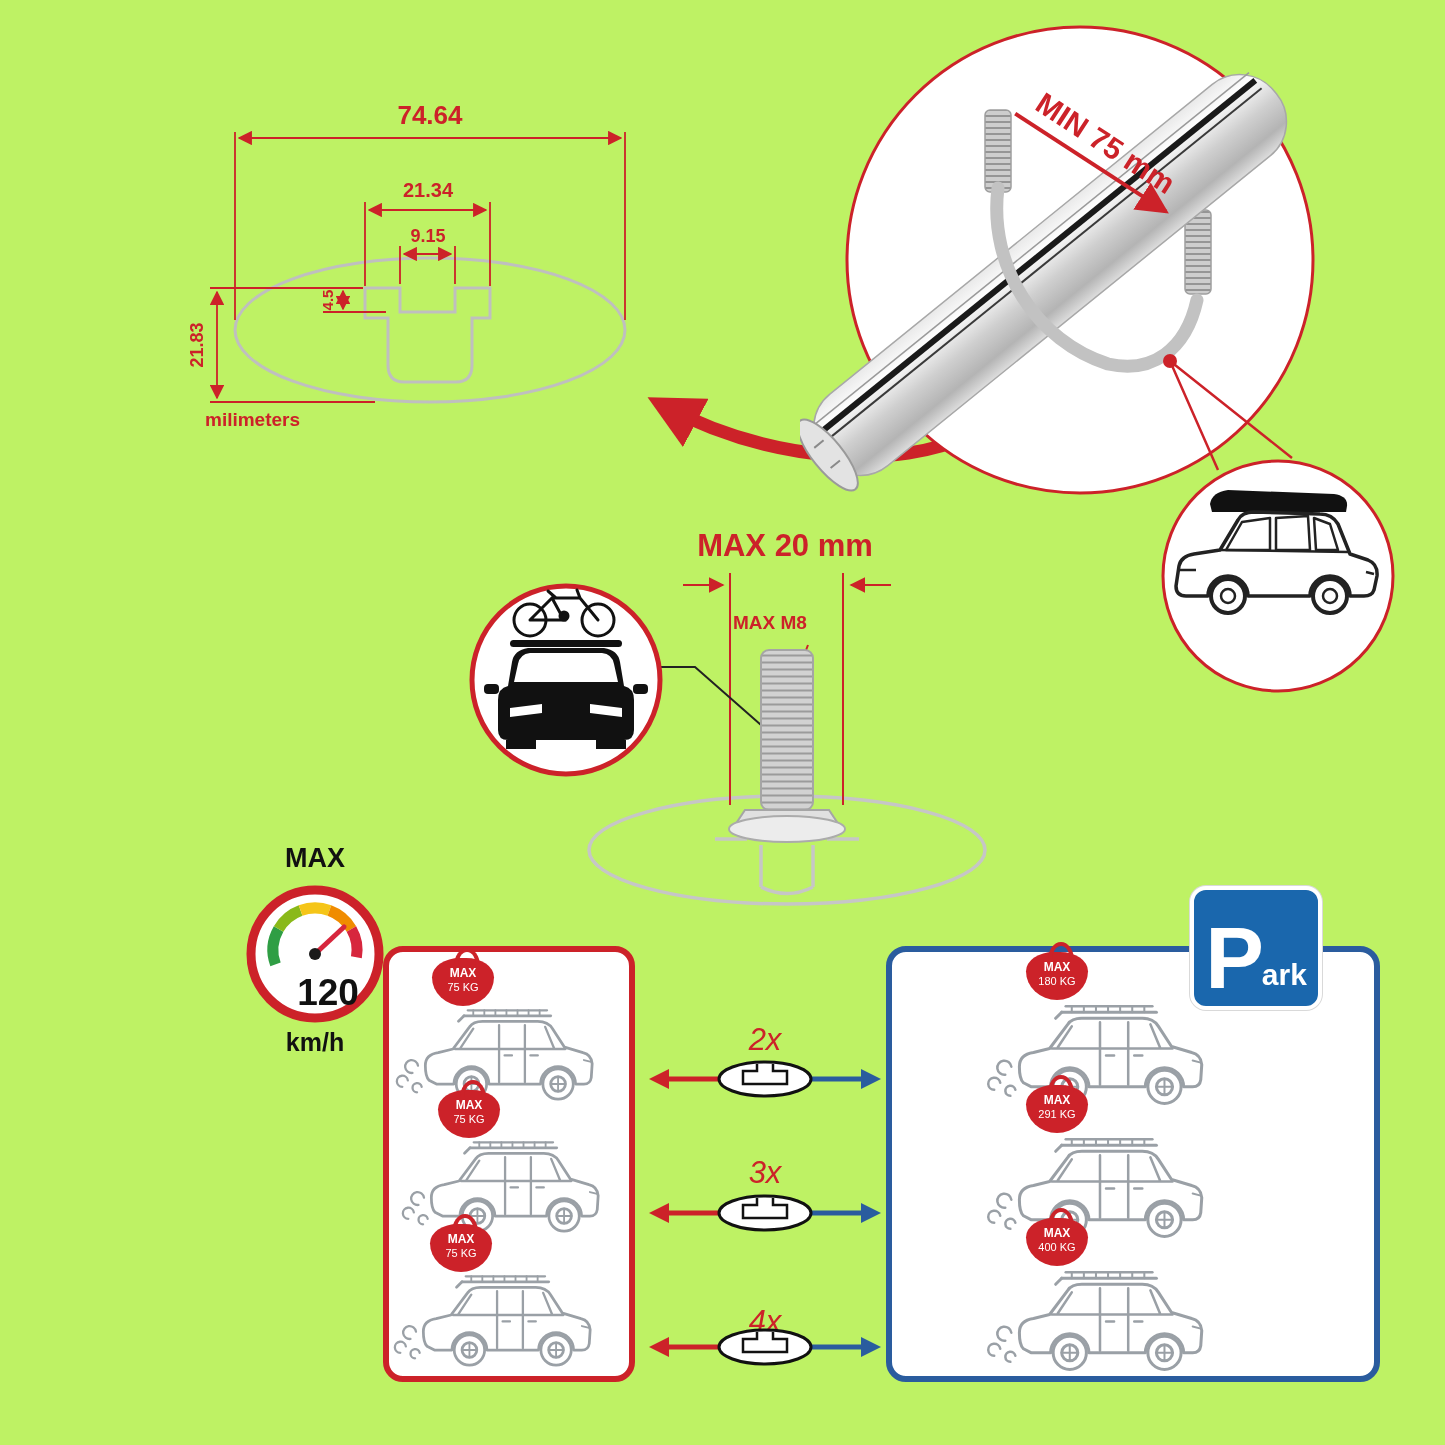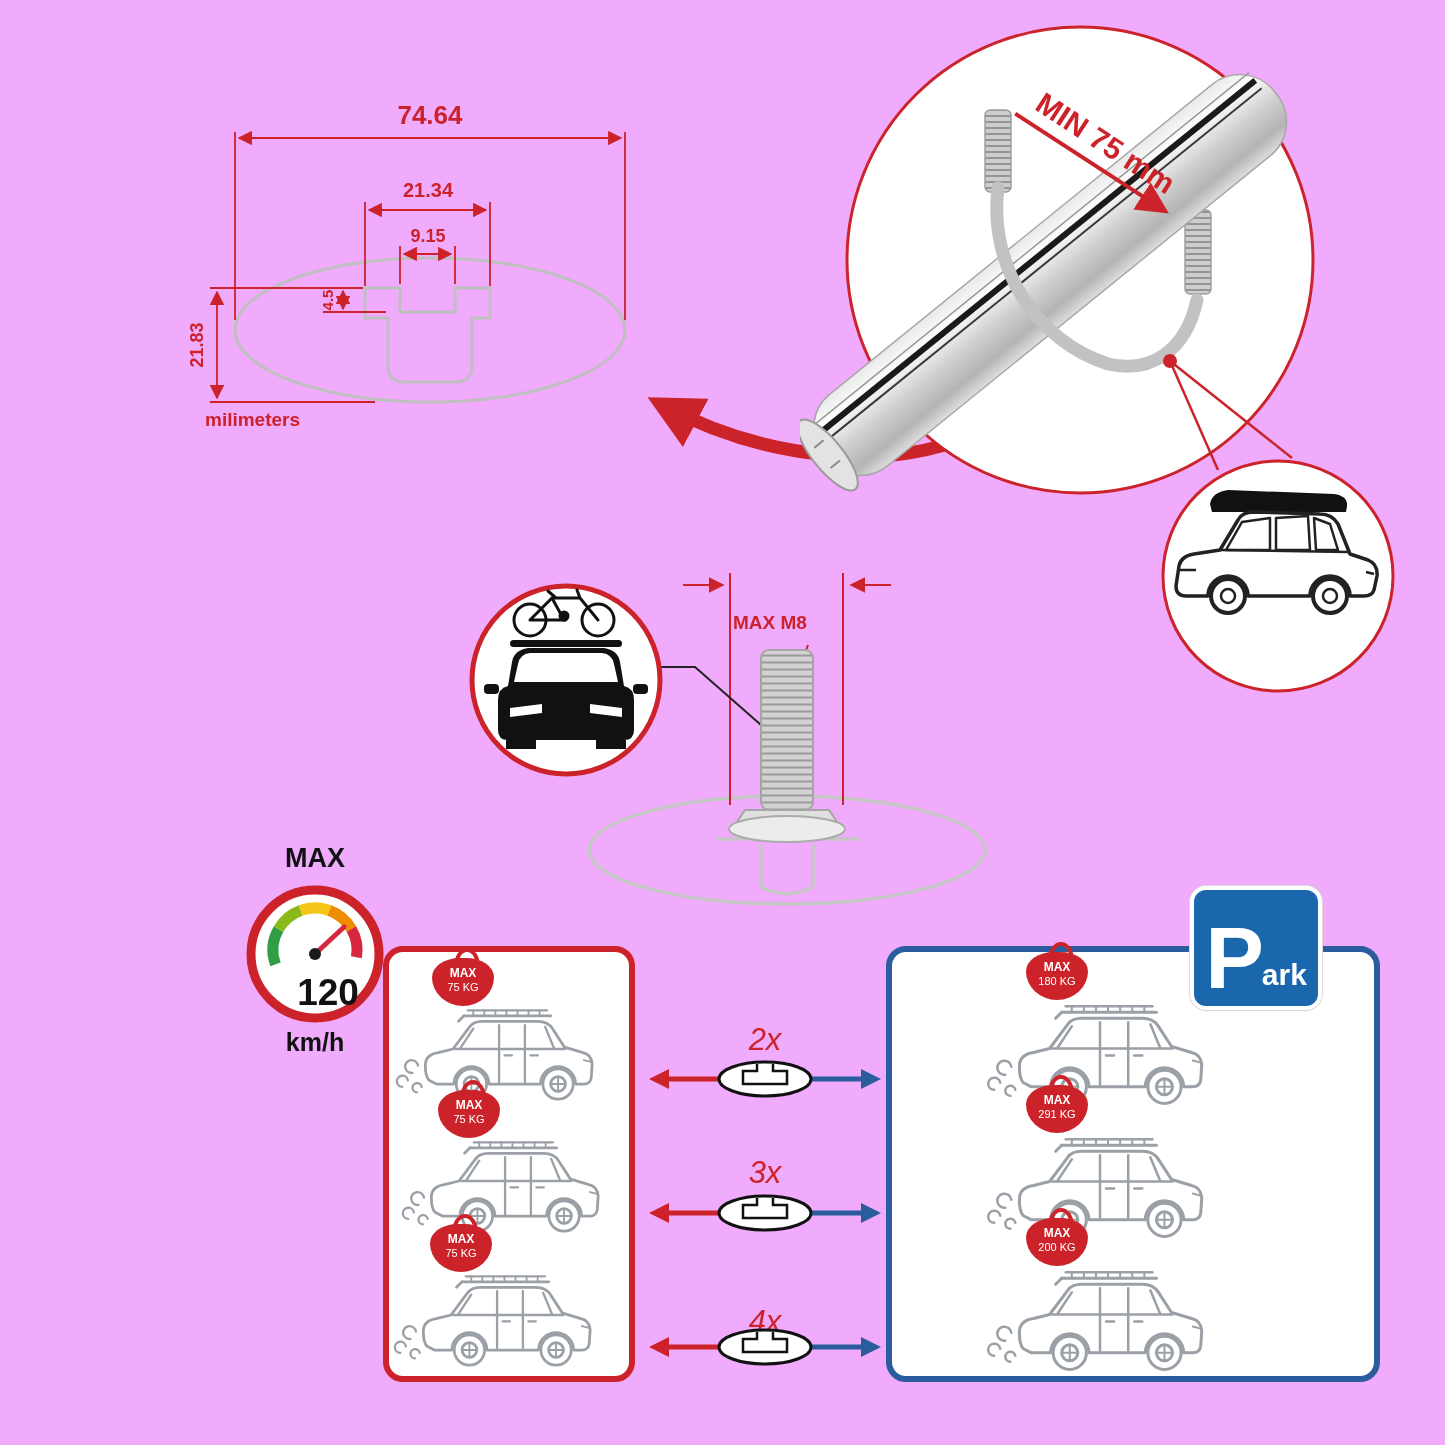--- a/index.html
+++ b/index.html
@@ -1,16 +1,16 @@
 <!DOCTYPE html>
 <html><head>
 <meta charset="utf-8">
 <style>
   html,body{margin:0;padding:0;background:#fff;}
-  .page{position:relative;width:1445px;height:1445px;background:#f0abfc;overflow:hidden;
+  .page{position:relative;width:1445px;height:1445px;background:#bef264;overflow:hidden;
         font-family:"Liberation Sans",sans-serif;}
   .abs{position:absolute;}
   .red-txt{color:#cc2229;font-weight:bold;}
   .blk-txt{color:#111;font-weight:bold;}
   .ctr{text-align:center;}
 
   
   .panel{position:absolute;background:#fff;border-radius:20px;box-sizing:border-box;}
   .panel-red{border:6px solid #cc2229;}
   .panel-blue{border:6px solid #2a5c9e;}
@@ -158,20 +158,21 @@
       <path d="M 90 70 L 74 98 L 118 98 L 118 66 Z M 124 66 V 98 L 158 98 L 156 64 Z M 162 66 L 164 98 L 186 98 L 178 72 Z" fill="#fff" stroke="#222" stroke-width="2.5" stroke-linejoin="round"></path>
       <path d="M 68 98 L 196 100" stroke="#222" stroke-width="2.5"></path>
       <circle cx="76" cy="144" r="17" fill="#fff" stroke="#222" stroke-width="4"></circle>
       <circle cx="76" cy="144" r="7" fill="none" stroke="#222" stroke-width="2.5"></circle>
       <circle cx="178" cy="144" r="17" fill="#fff" stroke="#222" stroke-width="4"></circle>
       <circle cx="178" cy="144" r="7" fill="none" stroke="#222" stroke-width="2.5"></circle>
       <path d="M 28 118 L 44 118 M 214 120 L 222 122" stroke="#222" stroke-width="2.5"></path>
     </g>
   </svg>
 
+  <div class="abs red-txt ctr" style="left:645px;top:528px;width:280px;font-size:31px">MAX 20 mm</div>
   <div class="abs red-txt ctr" style="left:702px;top:612px;width:136px;font-size:19px">MAX M8</div>
 
   <svg class="abs" style="left:565px;top:555px" width="450" height="370" viewBox="0 0 450 370">
     <defs>
       <pattern id="thr2" width="10" height="7" patternUnits="userSpaceOnUse">
         <rect width="10" height="7" fill="#d2d2d2"></rect>
         <path d="M0 2.5 H10" stroke="#9b9b9b" stroke-width="2"></path>
       </pattern>
       <marker id="arrB" viewBox="0 0 10 10" refX="9" refY="5" markerWidth="8" markerHeight="8" orient="auto">
         <path d="M0,0 L10,5 L0,10 z" fill="#cc2229"></path>
@@ -276,21 +277,21 @@
   <div class="tag" style="left:1026px;top:952px">
     <div class="t1">MAX</div>
     <div class="t2">180 KG</div>
   </div>
   <div class="tag" style="left:1026px;top:1085px">
     <div class="t1">MAX</div>
     <div class="t2">291 KG</div>
   </div>
   <div class="tag" style="left:1026px;top:1218px">
     <div class="t1">MAX</div>
-    <div class="t2">200 KG</div>
+    <div class="t2">400 KG</div>
   </div>
 
   <div class="mult" style="left:700px;top:1022px">2x</div>
   <div class="mult" style="left:700px;top:1155px">3x</div>
   <div class="mult" style="left:700px;top:1304px">4x</div>
 
   <svg class="abs" style="left:645px;top:1058px" width="240" height="42" viewBox="0 0 240 42">
     <path d="M 78 21 H 22" stroke="#cc2229" stroke-width="5"></path>
       <polygon points="4,21 24,11 24,31" fill="#cc2229"></polygon>
     <path d="M 162 21 H 218" stroke="#2a5c9e" stroke-width="5"></path>

